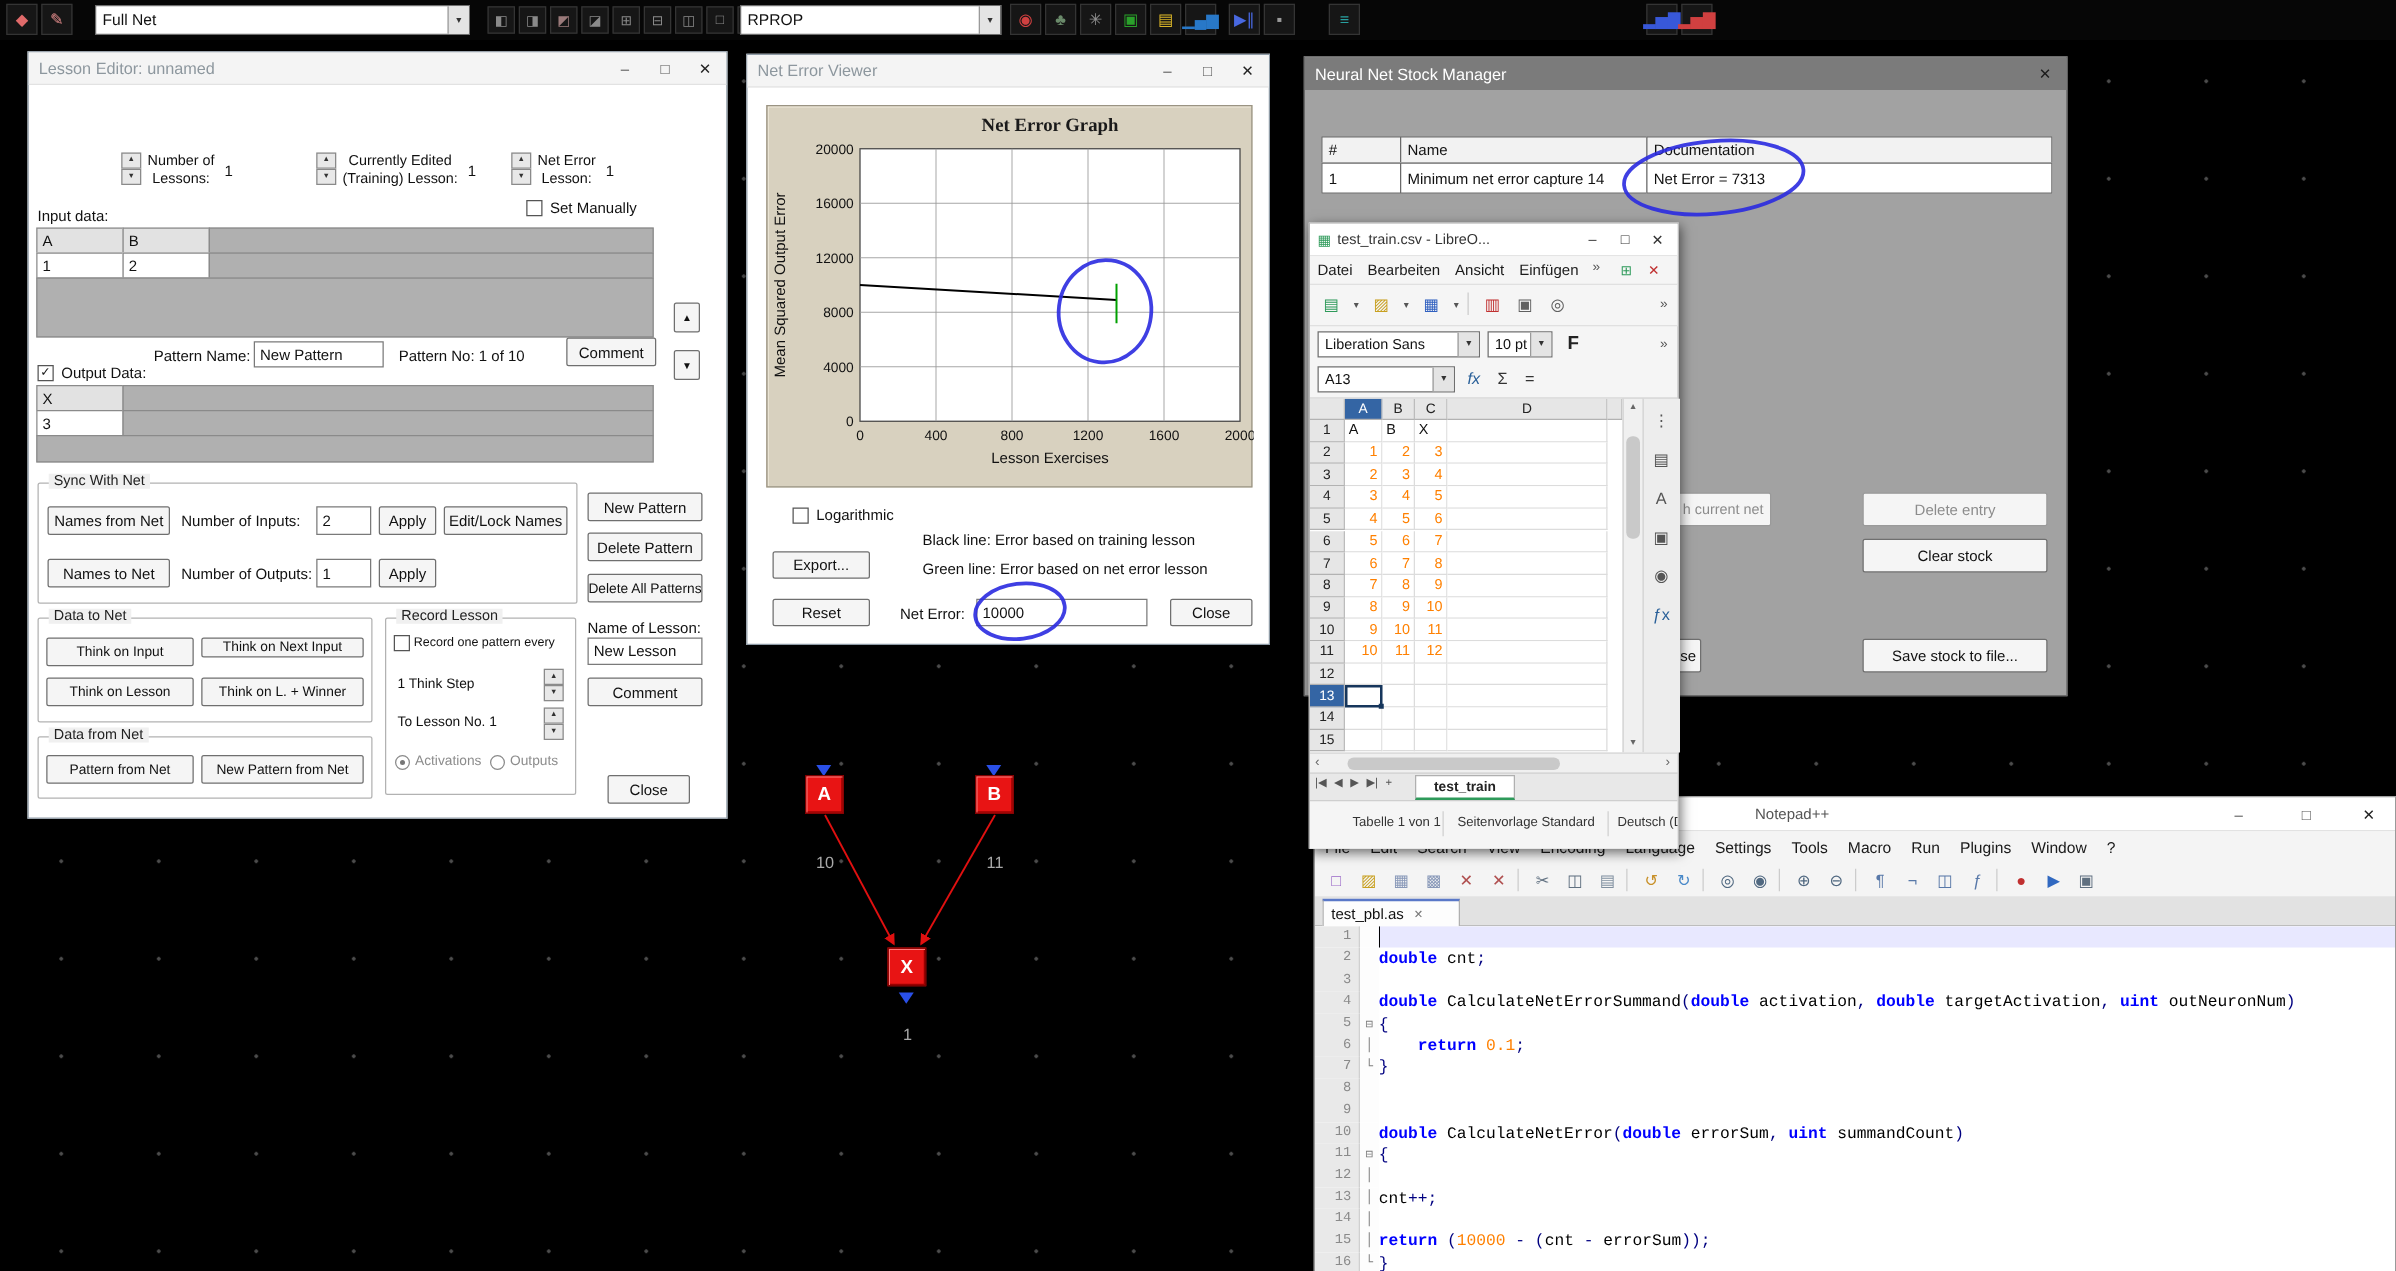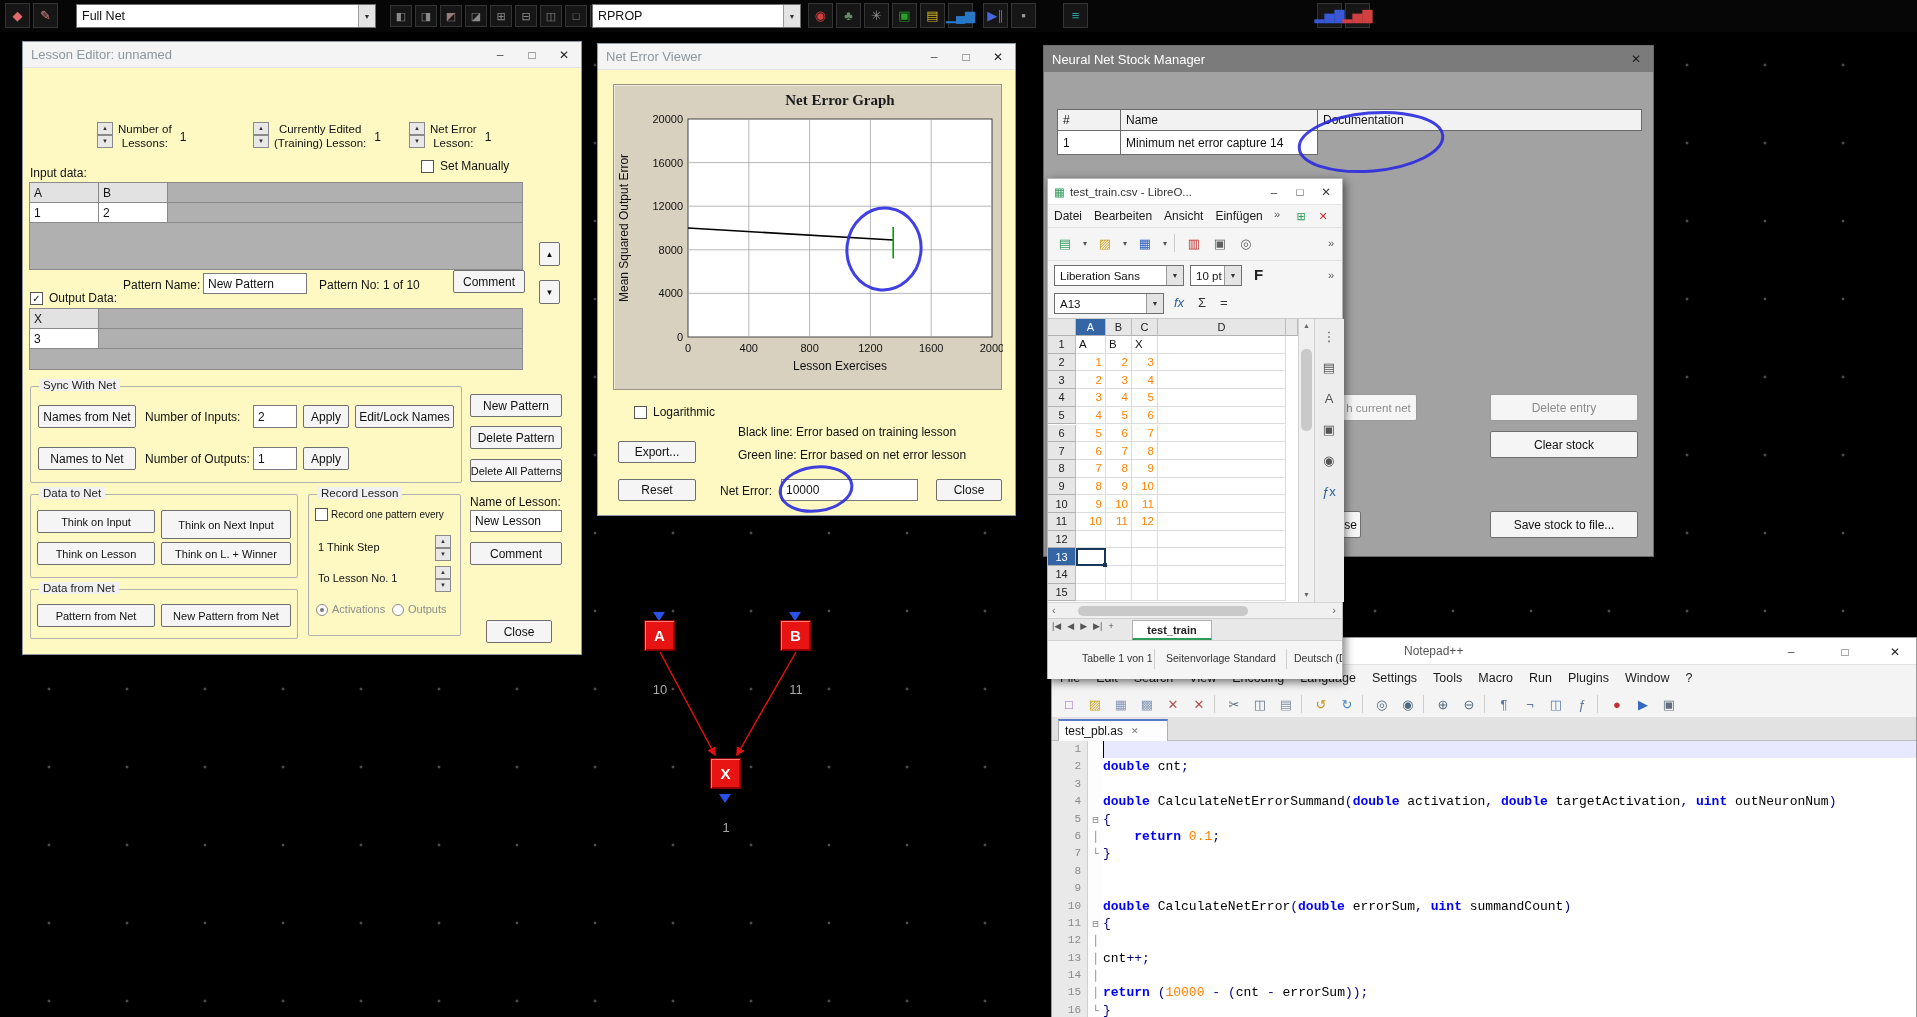--- a/index.html
+++ b/index.html
@@ -1,19 +1,19 @@
 <!DOCTYPE html>
 <html><head>
 <meta charset="utf-8">
 <style>
   *{margin:0;padding:0;box-sizing:border-box;}
   html,body{width:1917px;height:1017px;overflow:hidden;font-family:"Liberation Sans",sans-serif;}
   body{background-color:#000;background-image:radial-gradient(#4d4d4d 1.2px,transparent 1.7px);background-size:78px 78px;background-position:10px 26px;position:relative;}
   .abs{position:absolute;}
-  .win{position:absolute;background:#fef9c3;border:1px solid #8e9ba6;box-shadow:2px 3px 9px rgba(0,0,0,.55);}
+  .win{position:absolute;background:#ffffff;border:1px solid #8e9ba6;box-shadow:2px 3px 9px rgba(0,0,0,.55);}
   .tbar{position:absolute;left:0;top:0;right:0;height:26px;background:#f4f4f4;display:flex;align-items:center;padding:0 8px;font-size:13px;color:#8d979e;border-bottom:1px solid #e2e2e2;}
   .wbtn{position:absolute;top:0;width:30px;height:25px;display:flex;align-items:center;justify-content:center;color:#555;font-size:12px;cursor:default;}
   .wbtn.x{color:#222;}
   .menubar{position:absolute;left:0;right:0;display:flex;align-items:center;background:#f0f0f0;font-size:12.5px;color:#1a1a1a;}
   .menu-item{padding:3px 8px;}
   .btn{position:absolute;background:#f5f5f5;border:1px solid #6f6f6f;border-radius:2px;font-size:12px;color:#111;display:flex;align-items:center;justify-content:center;overflow:hidden;white-space:nowrap;}
   .btn.dis{color:#8c8c8c;border-color:#9a9a9a;}
   .grp{position:absolute;border:1px solid #b2b2b2;border-radius:2px;}
   .grp>.glab{position:absolute;top:-8px;left:8px;background:#f0f0f0;padding:0 4px;font-size:11.5px;color:#222;}
   .lbl{position:absolute;font-size:12px;color:#111;white-space:nowrap;}
@@ -273,21 +273,21 @@
   <div class="btn" style="left:280px;top:405px;width:46px;height:23px;">Apply</div>
 
   <div class="btn" style="left:447px;top:352px;width:92px;height:23px;">New Pattern</div>
   <div class="btn" style="left:447px;top:384px;width:92px;height:23px;">Delete Pattern</div>
   <div class="btn" style="left:447px;top:417px;width:92px;height:23px;font-size:11px;">Delete All Patterns</div>
 
   <div class="grp" style="left:7px;top:452px;width:268px;height:84px;">
     <span class="glab">Data to Net</span>
   </div>
   <div class="btn" style="left:14px;top:468px;width:118px;height:23px;font-size:11px;">Think on Input</div>
-  <div class="btn" style="left:138px;top:468px;width:130px;height:29px;font-size:11px;">Think on Next Input</div>
+  <div class="btn" style="left:138px;top:468px;width:130px;height:16px;font-size:11px;">Think on Next Input</div>
   <div class="btn" style="left:14px;top:500px;width:118px;height:23px;font-size:11px;">Think on Lesson</div>
   <div class="btn" style="left:138px;top:500px;width:130px;height:23px;font-size:11px;">Think on L. + Winner</div>
 
   <div class="grp" style="left:285px;top:452px;width:153px;height:142px;">
     <span class="glab">Record Lesson</span>
   </div>
   <span class="cbx" style="left:292px;top:466px;"></span>
   <span class="lbl" style="left:308px;top:467px;font-size:10px;">Record one pattern every</span>
   <span class="lbl" style="left:295px;top:499px;font-size:11px;">1 Think Step</span>
   <span class="spinner" style="left:412px;top:493px;">
@@ -368,20 +368,21 @@
 <div class="win" id="sm-win" style="left:1043px;top:45px;width:611px;height:512px;z-index:10;background:#a2a2a2;border-color:#6a6a6a;">
   <div class="tbar" style="background:#7b7b7b;color:#fff;border-bottom:none;">
     <span>Neural Net Stock Manager</span>
     <span class="wbtn x" style="right:2px;color:#1a1a1a;">✕</span>
   </div>
   <div class="sm-h" style="left:13px;top:63px;width:64px;height:22px;">#</div>
   <div class="sm-h" style="left:76px;top:63px;width:198px;height:22px;">Name</div>
   <div class="sm-h" style="left:273px;top:63px;width:325px;height:22px;">Documentation</div>
   <div class="sm-c" style="left:13px;top:84px;width:64px;height:25px;">1</div>
   <div class="sm-c" style="left:76px;top:84px;width:198px;height:25px;">Minimum net error capture 14</div>
+  <div class="sm-c" style="left:273px;top:84px;width:325px;height:25px;">Net Error = 7313</div>
 
   <div class="btn dis" style="left:296px;top:348px;width:77px;height:27px;font-size:11.5px;">h current net</div>
   <div class="btn dis" style="left:446px;top:348px;width:148px;height:27px;">Delete entry</div>
   <div class="btn" style="left:446px;top:385px;width:148px;height:27px;">Clear stock</div>
   <div class="btn" style="left:296px;top:465px;width:21px;height:27px;">se</div>
   <div class="btn" style="left:446px;top:465px;width:148px;height:27px;">Save stock to file...</div>
 </div>
 
 <div class="win" id="npp-win" style="left:1051px;top:637px;width:866px;height:384px;z-index:20;background:#f4f4f4;border-color:#9a9a9a;">
   <div class="tbar" style="background:#fff;color:#444;height:27px;">

